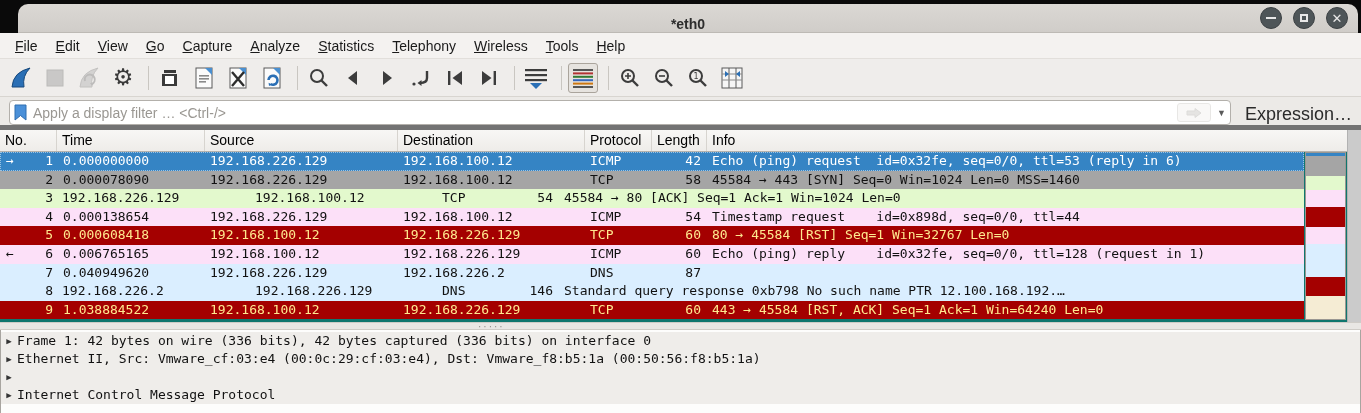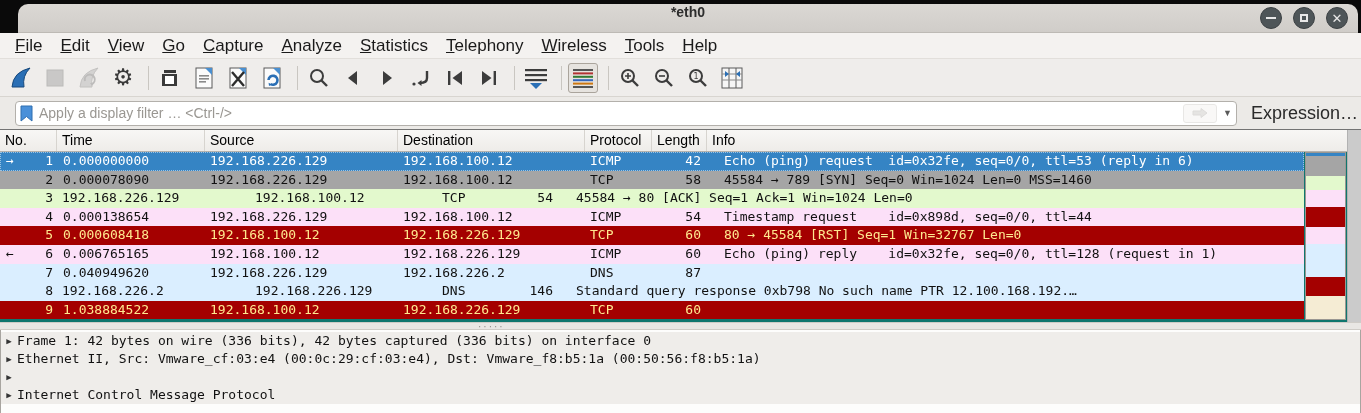--- a/index.html
+++ b/index.html
@@ -4,50 +4,50 @@
 <style>
   * { box-sizing: border-box; margin: 0; padding: 0; }
   html,body { width:1361px; height:413px; overflow:hidden; background:#0a0a0a;
               font-family:"Liberation Sans", sans-serif; }
 
   
   .top-strip { height:4px; background:#0a0a0a; }
   .titlebar { height:29px; margin-left:18px; margin-right:3px;
               background:linear-gradient(#dbd8d4,#d0cdc9);
               border-radius:10px 10px 0 0; position:relative;
-              display:flex; align-items:flex-start; justify-content:center;
+              display:flex; align-items:flex-end; justify-content:center;
               border-bottom:1px solid #bdbab5; }
   .titlebar .title { font-size:14px; font-weight:bold; color:#2d2d2d; }
   .win-controls { position:absolute; right:10px; top:3px; display:flex; gap:11px; }
   .win-btn { width:22px; height:22px; border-radius:50%; background:#4e5558;
              border:1px solid #3c4144; color:#e8e8e8; display:flex;
              align-items:center; justify-content:center; cursor:default; }
   .win-btn .dash { width:10px; height:2px; background:#e8e8e8; }
   .win-btn .sq   { width:8px; height:8px; border:2px solid #e8e8e8; }
   .win-btn .x    { font-size:13px; line-height:1; color:#e8e8e8; }
 
   
   .menubar { height:26px; background:#f4f2f0; display:flex; align-items:center;
              padding-left:6px; border-bottom:1px solid #e2dfdb; }
-  .menu-item { font-size:17px; color:#1a1a1a; padding:17px 9px; white-space:nowrap; }
+  .menu-item { font-size:14px; color:#1a1a1a; padding:17px 9px; white-space:nowrap; }
   .menu-item::first-letter { text-decoration:underline; }
 
   
   .toolbar { height:38px; background:#efedeb; display:flex; align-items:center;
              padding-left:6px; border-bottom:1px solid #d8d5d0; }
   .tbtn { width:30px; height:30px; display:flex; align-items:center;
           justify-content:center; margin-right:4px; }
   .tsep { width:1px; height:24px; background:#c9c6c1; margin:0 6px; }
   .disabled { opacity:.38; }
   .gear-glyph { font-size:23px; color:#3a3a3a; line-height:1; }
   .pressed { border:1px solid #aaa49c; background:#e6e3df; border-radius:3px; }
 
   
-  .filterbar { height:33px; background:#eceae7; display:flex; align-items:center;
-               padding:0 15px; border-bottom:1px solid #737373; }
+  .filterbar { height:33px; background:#eceae7; display:flex; align-items:flex-end;
+               padding:0 9px; border-bottom:5px solid #737373; }
   .filter-box { flex:0 0 1222px; height:25px; background:#fff;
                 border:1px solid #b3b0ab; border-radius:4px; display:flex;
                 align-items:center; padding:0 4px; }
   .filter-input { flex:1; border:none; outline:none; font-size:14px;
                   color:#3a3a3a; background:transparent; margin-left:6px;
                   font-family:"Liberation Sans", sans-serif; }
   .filter-input::placeholder { color:#9a9792; }
   .apply-btn { width:34px; height:19px; border:1px solid #c5c2bd; border-radius:3px;
                background:#f1efec; display:flex; align-items:center; justify-content:center; }
   .caret { font-size:9px; color:#5a5a5a; margin-left:6px; }
@@ -66,21 +66,21 @@
   .prow { display:flex; height:18.6px; line-height:18.6px;
           font-family:"DejaVu Sans Mono", monospace; font-size:13px;
           color:#111; white-space:pre; }
   .c-no   { width:57px;  text-align:right; padding-right:4px; position:relative; }
   .c-no .arrow { position:absolute; left:6px; top:0; }
   .c-time { width:148px; padding-left:6px; }
   .c-src  { width:193px; padding-left:5px; }
   .c-dst  { width:187px; padding-left:5px; }
   .c-pro  { width:67px;  padding-left:5px; }
   .c-len  { width:55px;  text-align:right; padding-right:6px; }
-  .c-info { flex:1; padding-left:5px; overflow:hidden;margin-left:12px; }
+  .c-info { flex:1; padding-left:5px; overflow:hidden; }
   .row-selected { background:#3584c4; color:#fff; outline:1px dotted #9cc3e2; outline-offset:-1px; }
   .row-gray     { background:#a5a5a5; }
   .row-green    { background:#e3f9cd; }
   .row-pink     { background:#fce0f8; }
   .row-blue     { background:#daeeff; }
   .row-red      { background:#a40000; color:#ffe88f; }
 
   .minimap { position:absolute; top:22px; left:1305px; width:41px; height:168px;
              border:1px solid #9a9792; background:#fff; overflow:hidden; }
   .mband { width:100%; }
@@ -339,21 +339,21 @@
     <div class="c-info">Echo (ping) request  id=0x32fe, seq=0/0, ttl=53 (reply in 6)</div>
   </div>
 
   <div class="prow row-gray">
     <div class="c-no"><span class="arrow"></span><span>2</span></div>
     <div class="c-time">0.000078090</div>
     <div class="c-src">192.168.226.129</div>
     <div class="c-dst">192.168.100.12</div>
     <div class="c-pro">TCP</div>
     <div class="c-len">58</div>
-    <div class="c-info">45584 → 789 [SYN] Seq=0 Win=1024 Len=0 MSS=1460</div>
+    <div class="c-info">45584 → 443 [SYN] Seq=0 Win=1024 Len=0 MSS=1460</div>
   </div>
 
   <div class="prow row-green">
     <div class="c-no"><span class="arrow"></span><span>3</span></div>
     <div class="c-src">192.168.226.129</div>
     <div class="c-dst">192.168.100.12</div>
     <div class="c-pro">TCP</div>
     <div class="c-len">54</div>
     <div class="c-info">45584 → 80 [ACK] Seq=1 Ack=1 Win=1024 Len=0</div>
   </div>
@@ -406,20 +406,21 @@
     <div class="c-info">Standard query response 0xb798 No such name PTR 12.100.168.192.…</div>
   </div>
 
   <div class="prow row-red">
     <div class="c-no"><span class="arrow"></span><span>9</span></div>
     <div class="c-time">1.038884522</div>
     <div class="c-src">192.168.100.12</div>
     <div class="c-dst">192.168.226.129</div>
     <div class="c-pro">TCP</div>
     <div class="c-len">60</div>
+    <div class="c-info">443 → 45584 [RST, ACK] Seq=1 Ack=1 Win=64240 Len=0</div>
   </div>
 </div>
   <div class="minimap">
       <div class="mband" style="height: 3px; background: rgb(53, 132, 196);"></div>
       <div class="mband" style="height: 20px; background: rgb(165, 165, 165);"></div>
       <div class="mband" style="height: 14px; background: rgb(227, 249, 205);"></div>
       <div class="mband" style="height: 17px; background: rgb(252, 224, 248);"></div>
       <div class="mband" style="height: 20px; background: rgb(164, 0, 0);"></div>
       <div class="mband" style="height: 17px; background: rgb(252, 224, 248);"></div>
       <div class="mband" style="height: 33px; background: rgb(218, 238, 255);"></div>

